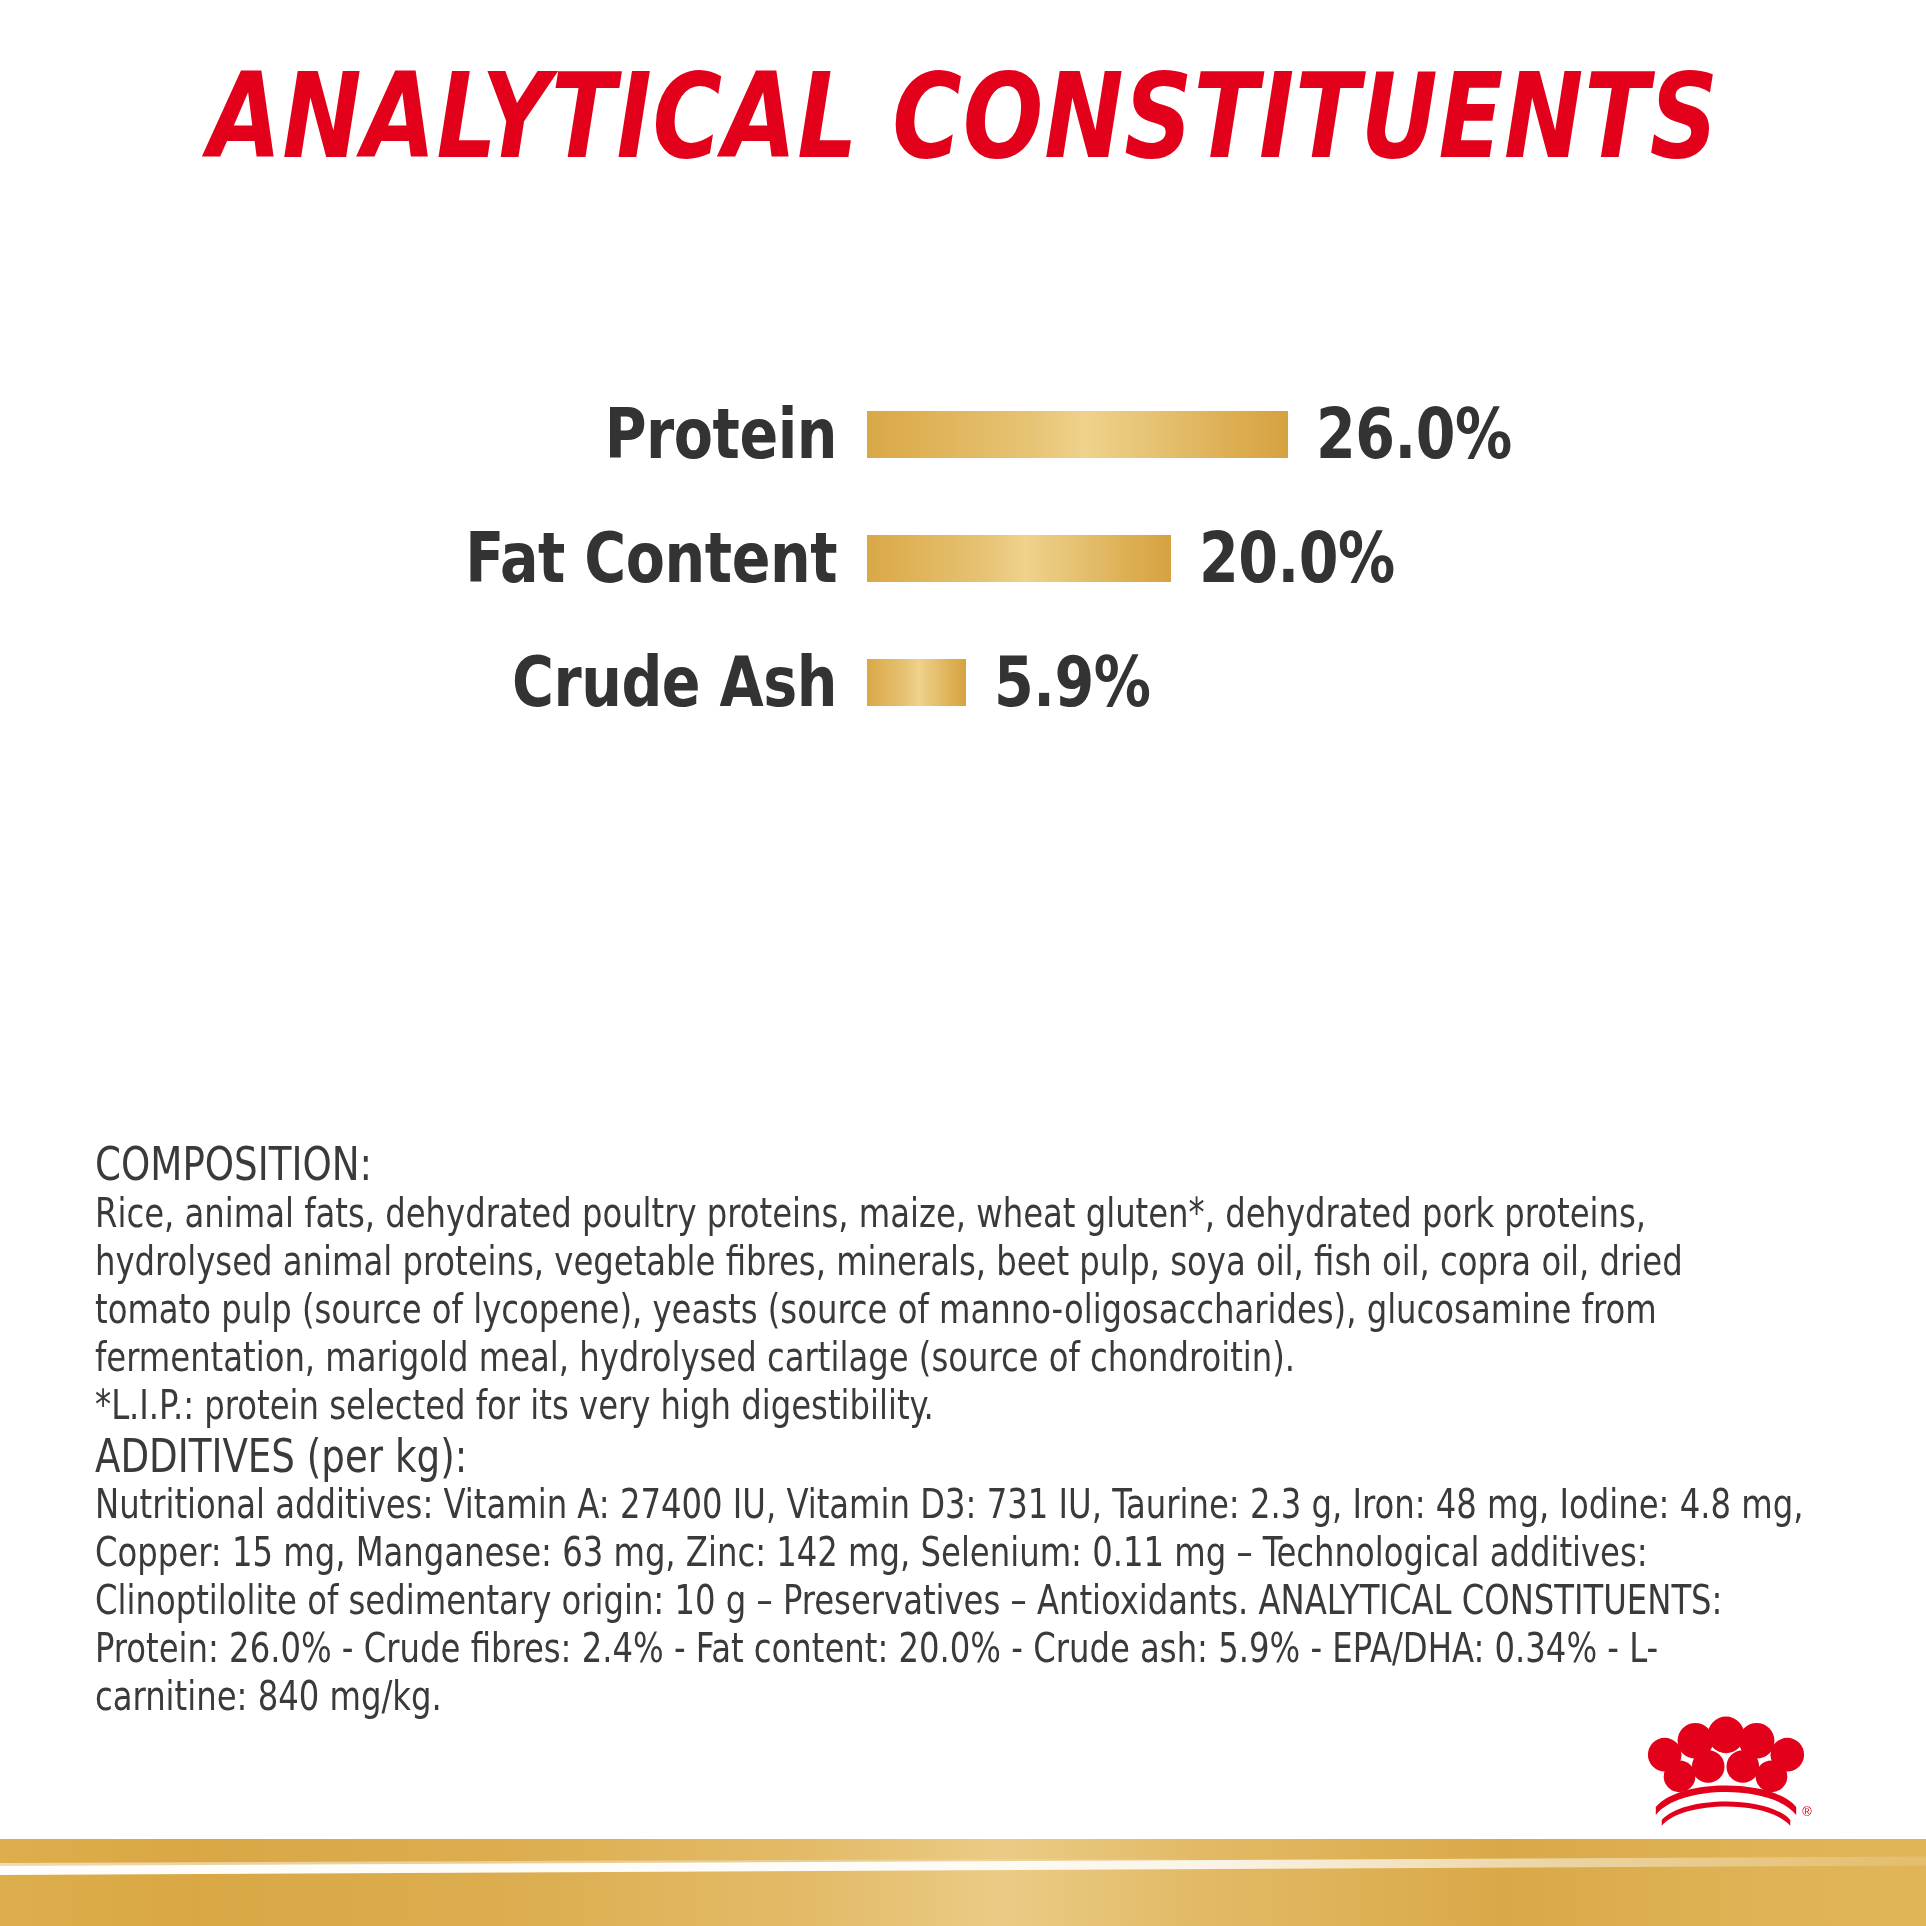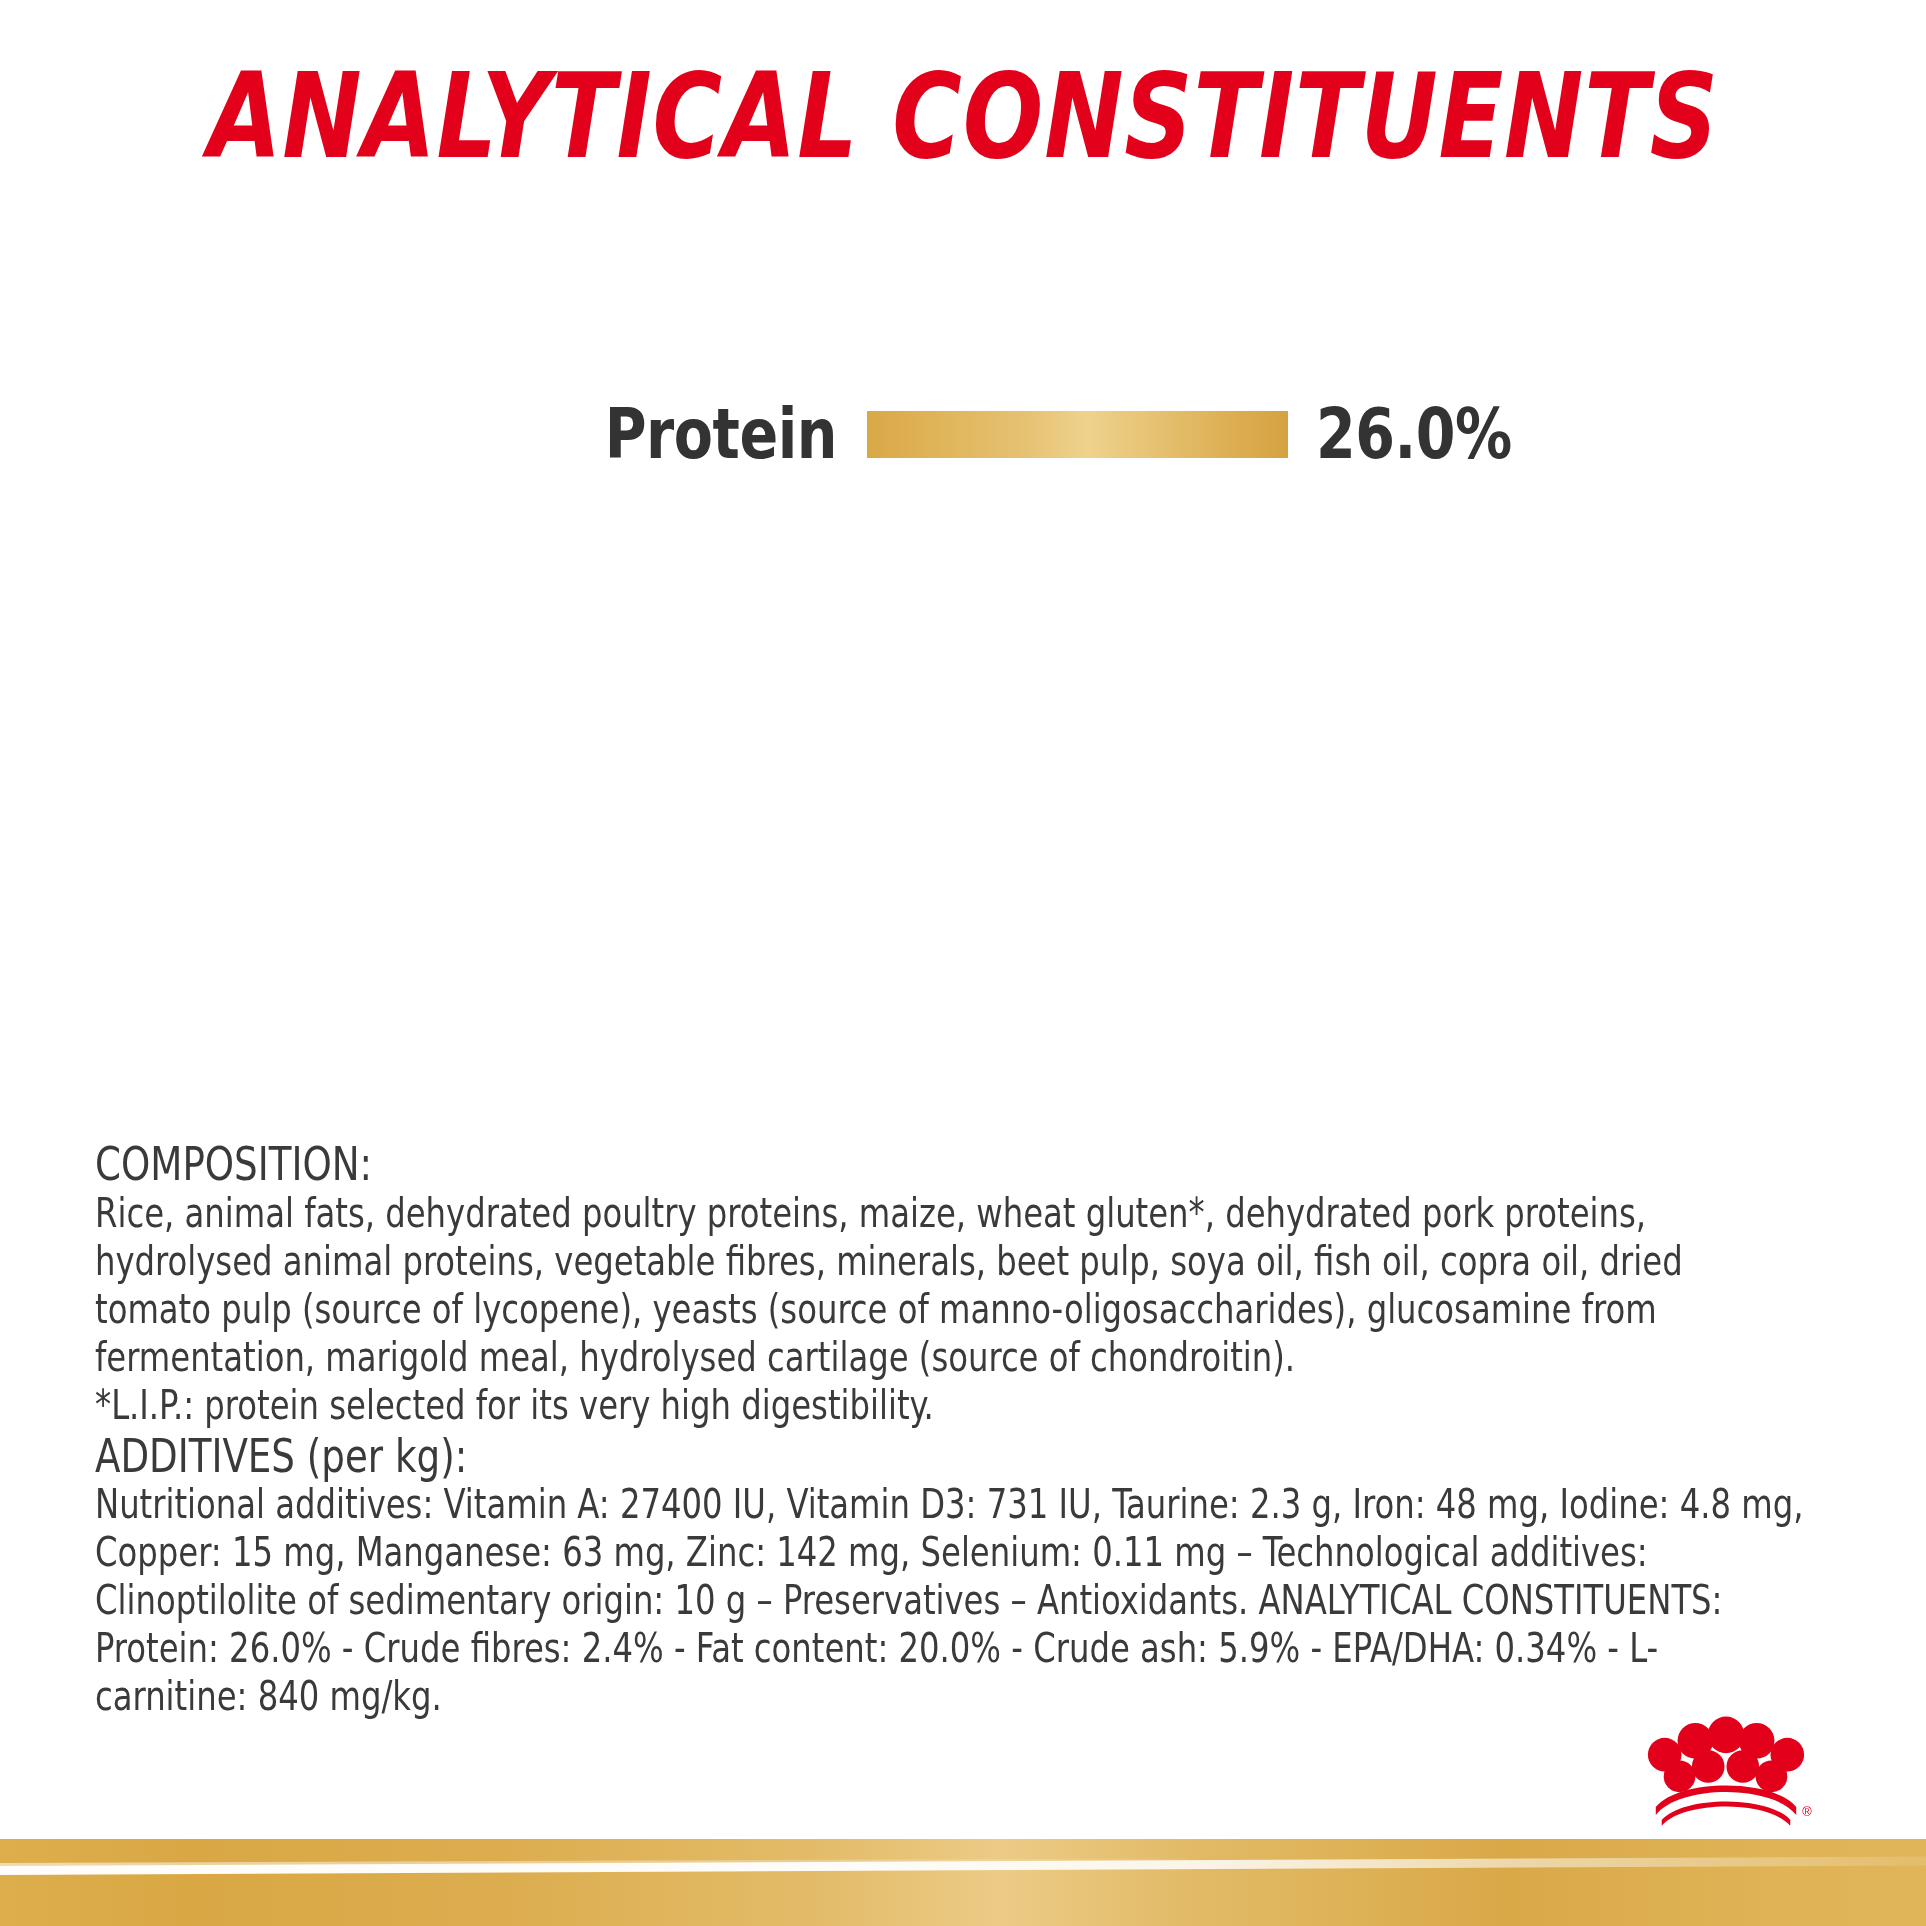--- a/index.html
+++ b/index.html
@@ -191,21 +191,35 @@
 
   <div class="bar-row">
     <div class="bar-label">Protein</div>
     <div class="bar-track">
       <div class="bar-fill" style="width:421px"></div>
     </div>
     <div class="bar-value">26.0%</div>
   </div>
 
 
-
+  <div class="bar-row">
+    <div class="bar-label">Fat Content</div>
+    <div class="bar-track">
+      <div class="bar-fill" style="width:304px"></div>
+    </div>
+    <div class="bar-value">20.0%</div>
+  </div>
+
+  <div class="bar-row">
+    <div class="bar-label">Crude Ash</div>
+    <div class="bar-track">
+      <div class="bar-fill" style="width:99px"></div>
+    </div>
+    <div class="bar-value">5.9%</div>
+  </div>
 
 </div>
 
 <div class="text-block">
 
   <div class="sect-head">COMPOSITION:</div>
   <div class="body-par">
     <span class="ln">Rice, animal fats, dehydrated poultry proteins, maize, wheat gluten*, dehydrated pork proteins,</span>
     <span class="ln">hydrolysed animal proteins, vegetable fibres, minerals, beet pulp, soya oil, fish oil, copra oil, dried</span>
     <span class="ln">tomato pulp (source of lycopene), yeasts (source of manno-oligosaccharides), glucosamine from</span>

